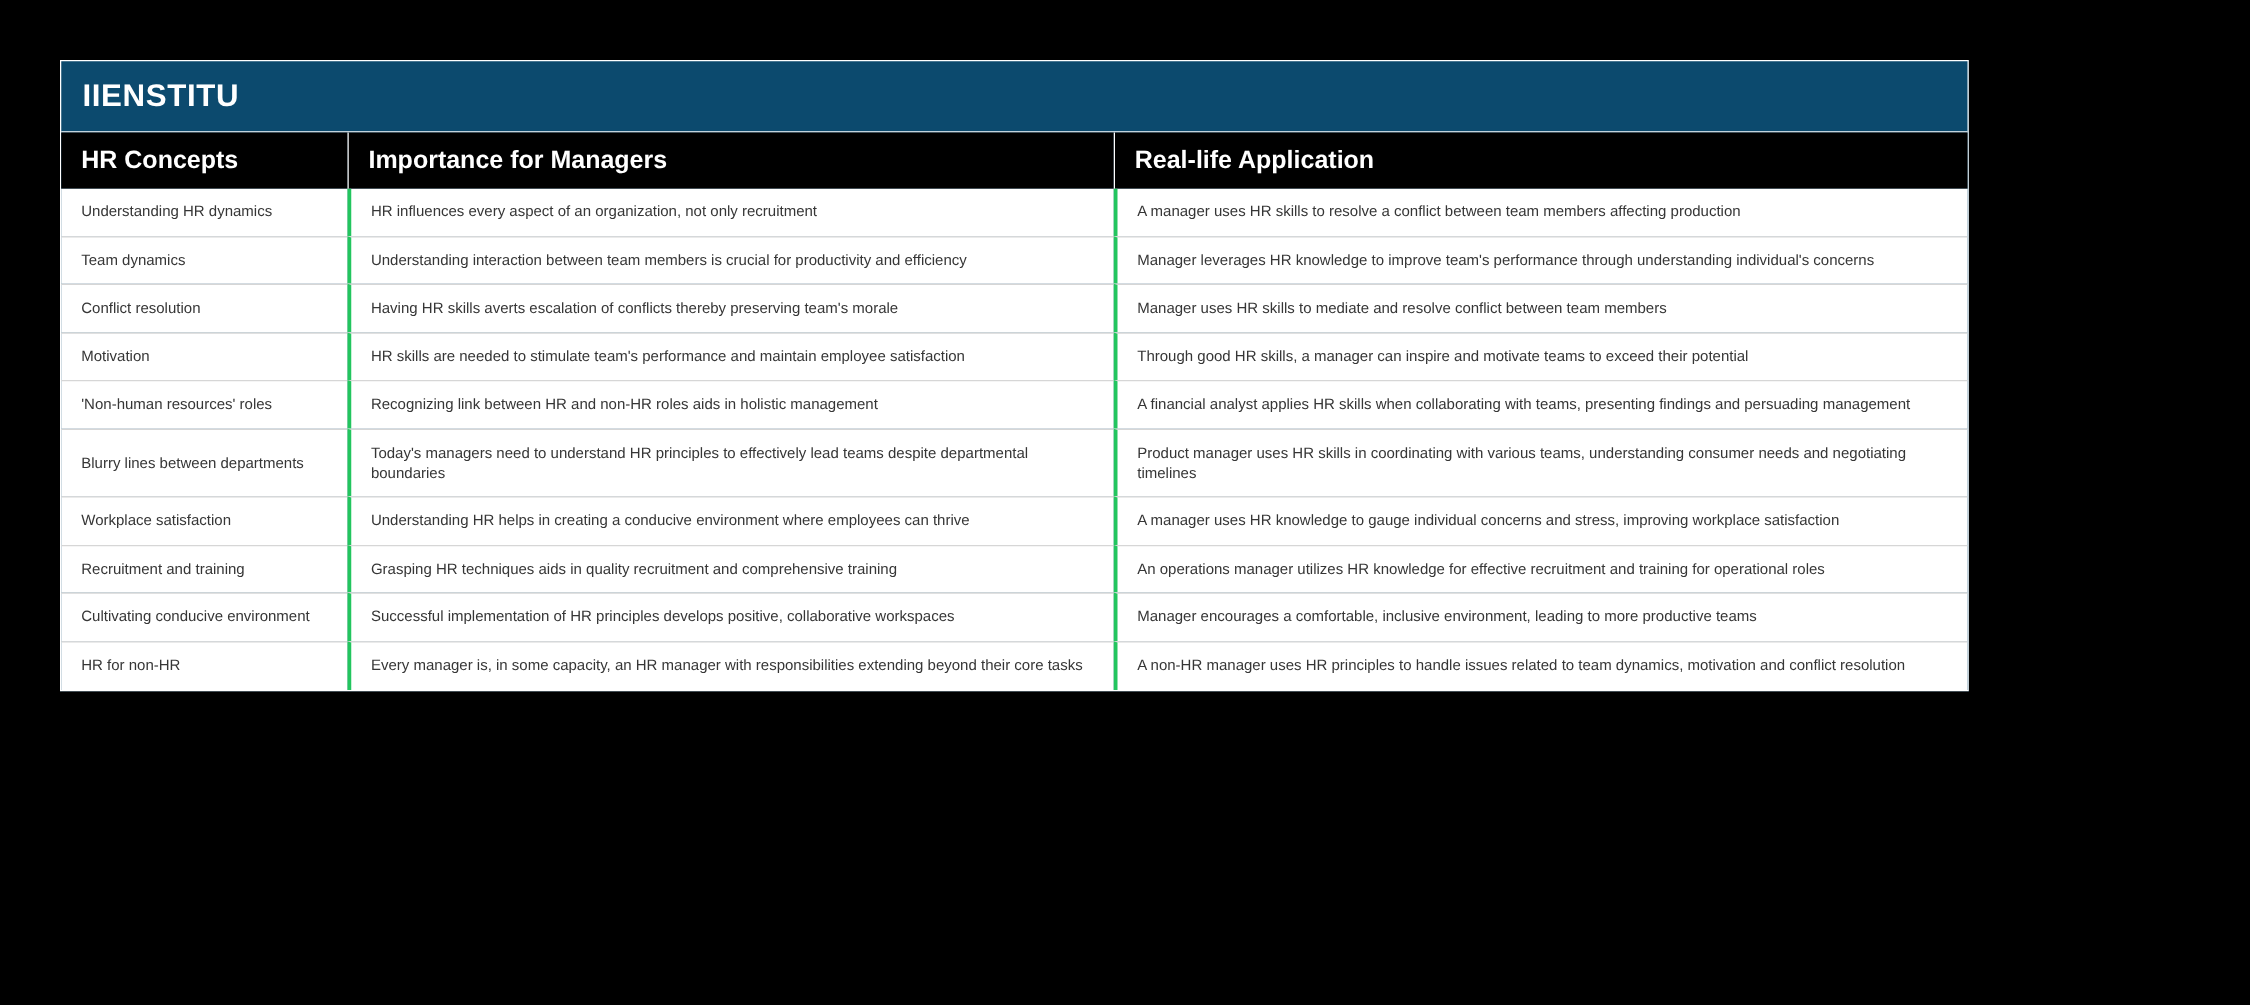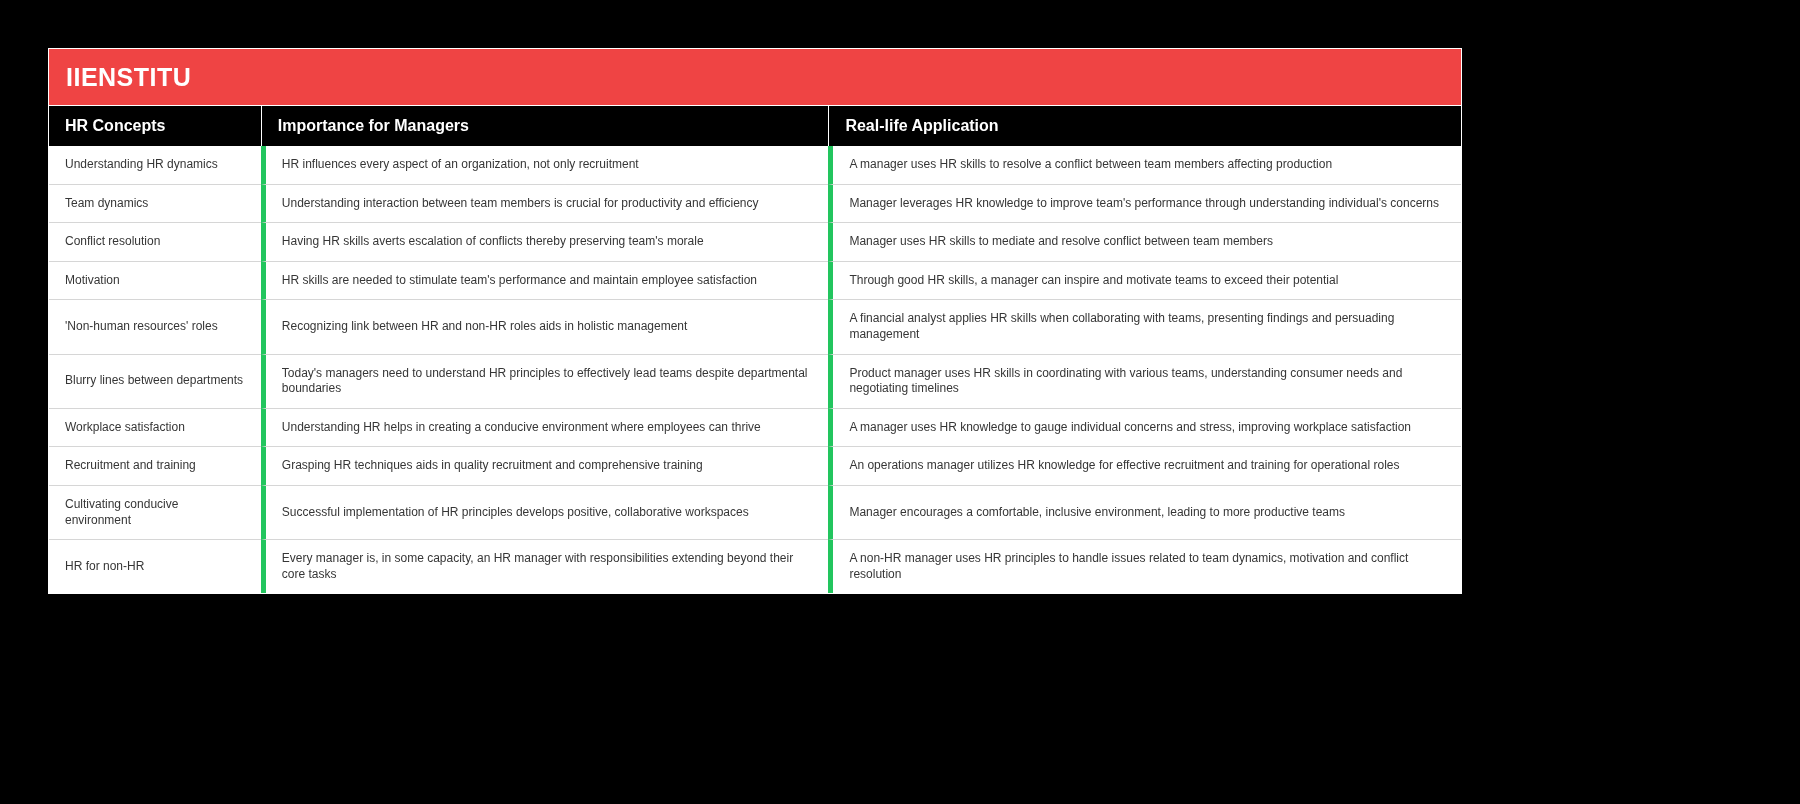--- a/index.html
+++ b/index.html
@@ -11,62 +11,62 @@
     width: 1800px;
     height: 804px;
     position: relative;
     overflow: hidden;
     font-family: "Liberation Sans", "DejaVu Sans", sans-serif;
   }
   .card {
     position: absolute;
     left: 48px;
     top: 48px;
-    width: 1414px;
+    width: 1527px;
     box-sizing: border-box;
     border: 1px solid #ffffff;
-    background: #ef4444;
+    background: #0c4a6e;
   }
   .card-title {
     color: #ffffff;
     font-size: 25px;
     font-weight: 700;
     padding: 14px 17px 13px 17px;
     border-bottom: 1px solid #ffffff;
     letter-spacing: 0.5px;
   }
   table.hr-table {
     width: 100%;
     border-collapse: separate;
     border-spacing: 0;
     table-layout: fixed;
   }
   table.hr-table th {
     background: #000000;
     color: #ffffff;
-    font-size: 16px;
+    font-size: 20px;
     font-weight: 700;
     text-align: left;
     padding: 11px 16px;
     vertical-align: middle;
   }
   table.hr-table th + th {
     border-left: 1px solid #ffffff;
   }
   table.hr-table td {
     background: #ffffff;
     color: #363636;
     font-size: 12px;
     font-weight: 400;
     line-height: 1.3;
     padding: 11px 16px;
     vertical-align: middle;
   }
   table.hr-table td + td {
-    border-left: 5px solid #22c55e;
+    border-left: 3px solid #22c55e;
   }
   table.hr-table tbody tr + tr td {
     border-top: 1px solid #d6d6d6;
   }
   .col-concept    { width: 15.0%; }
   .col-importance { width: 40.2%; }
   .col-application{ width: 44.8%; }
 </style>
 </head>
 <body>

